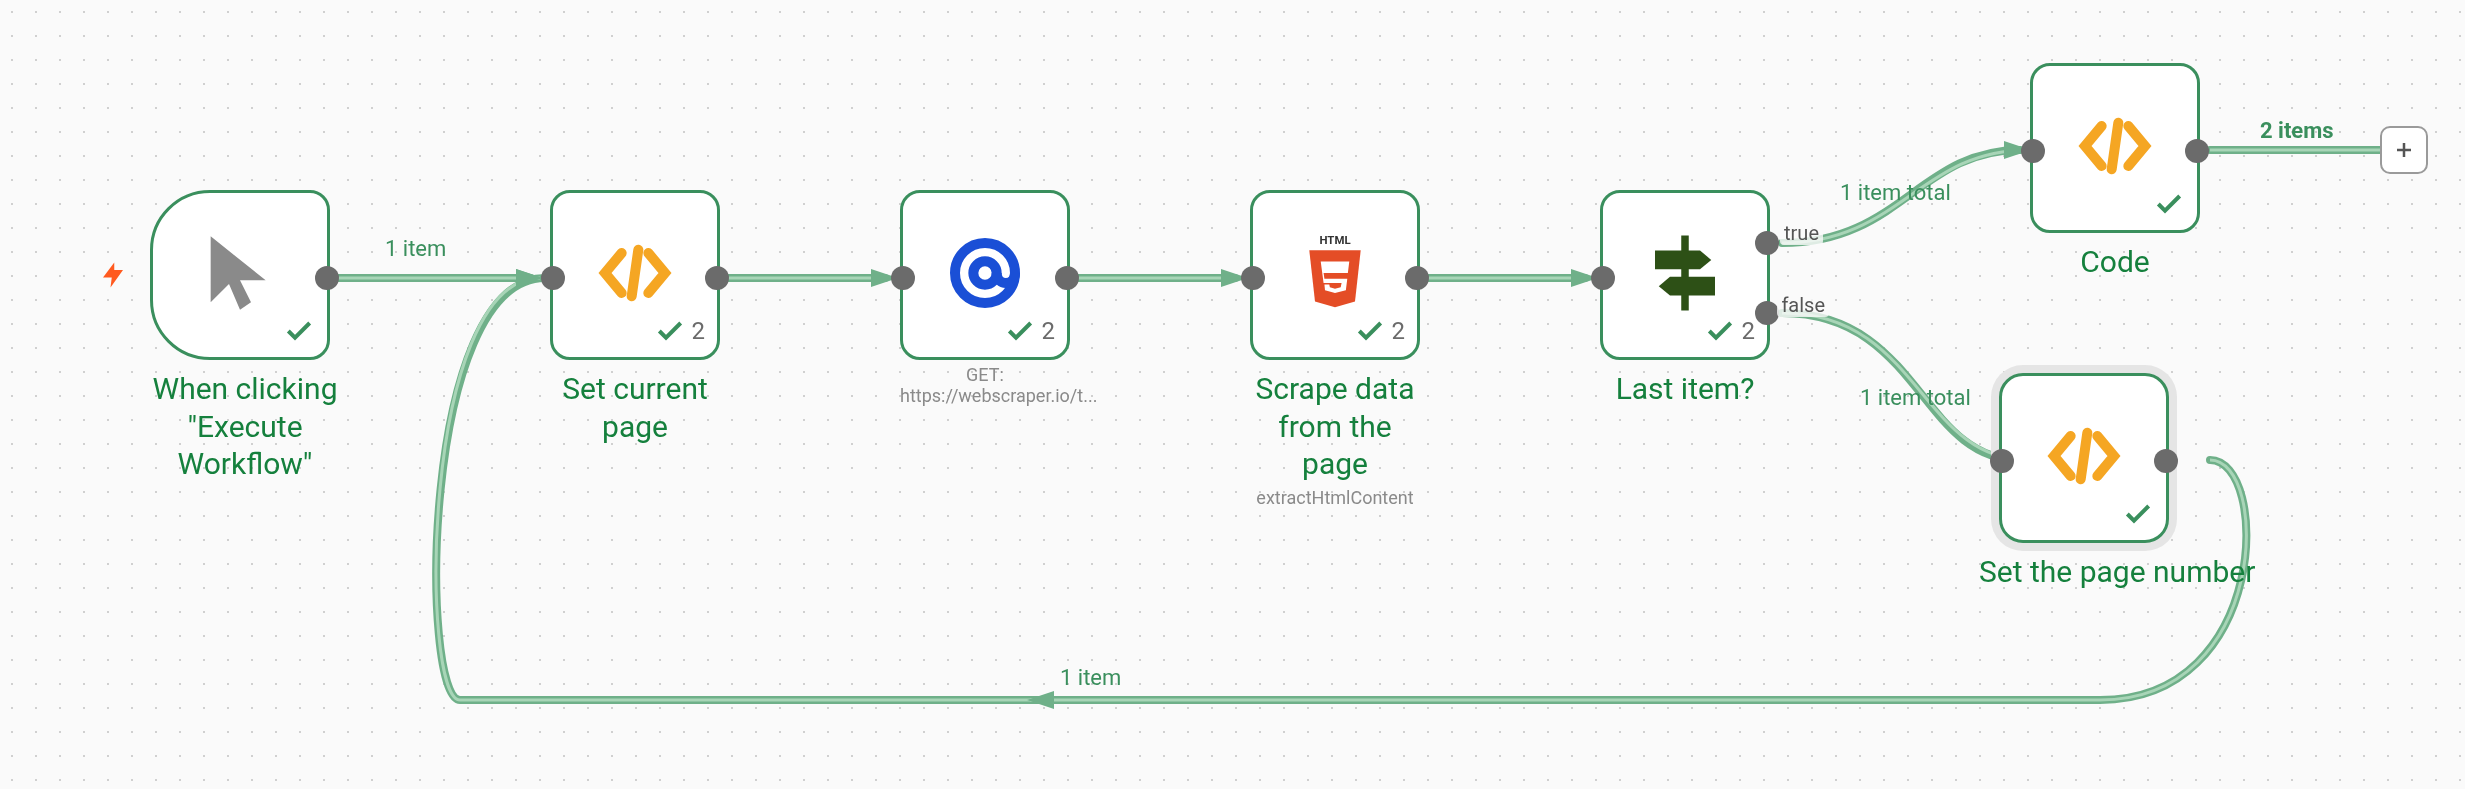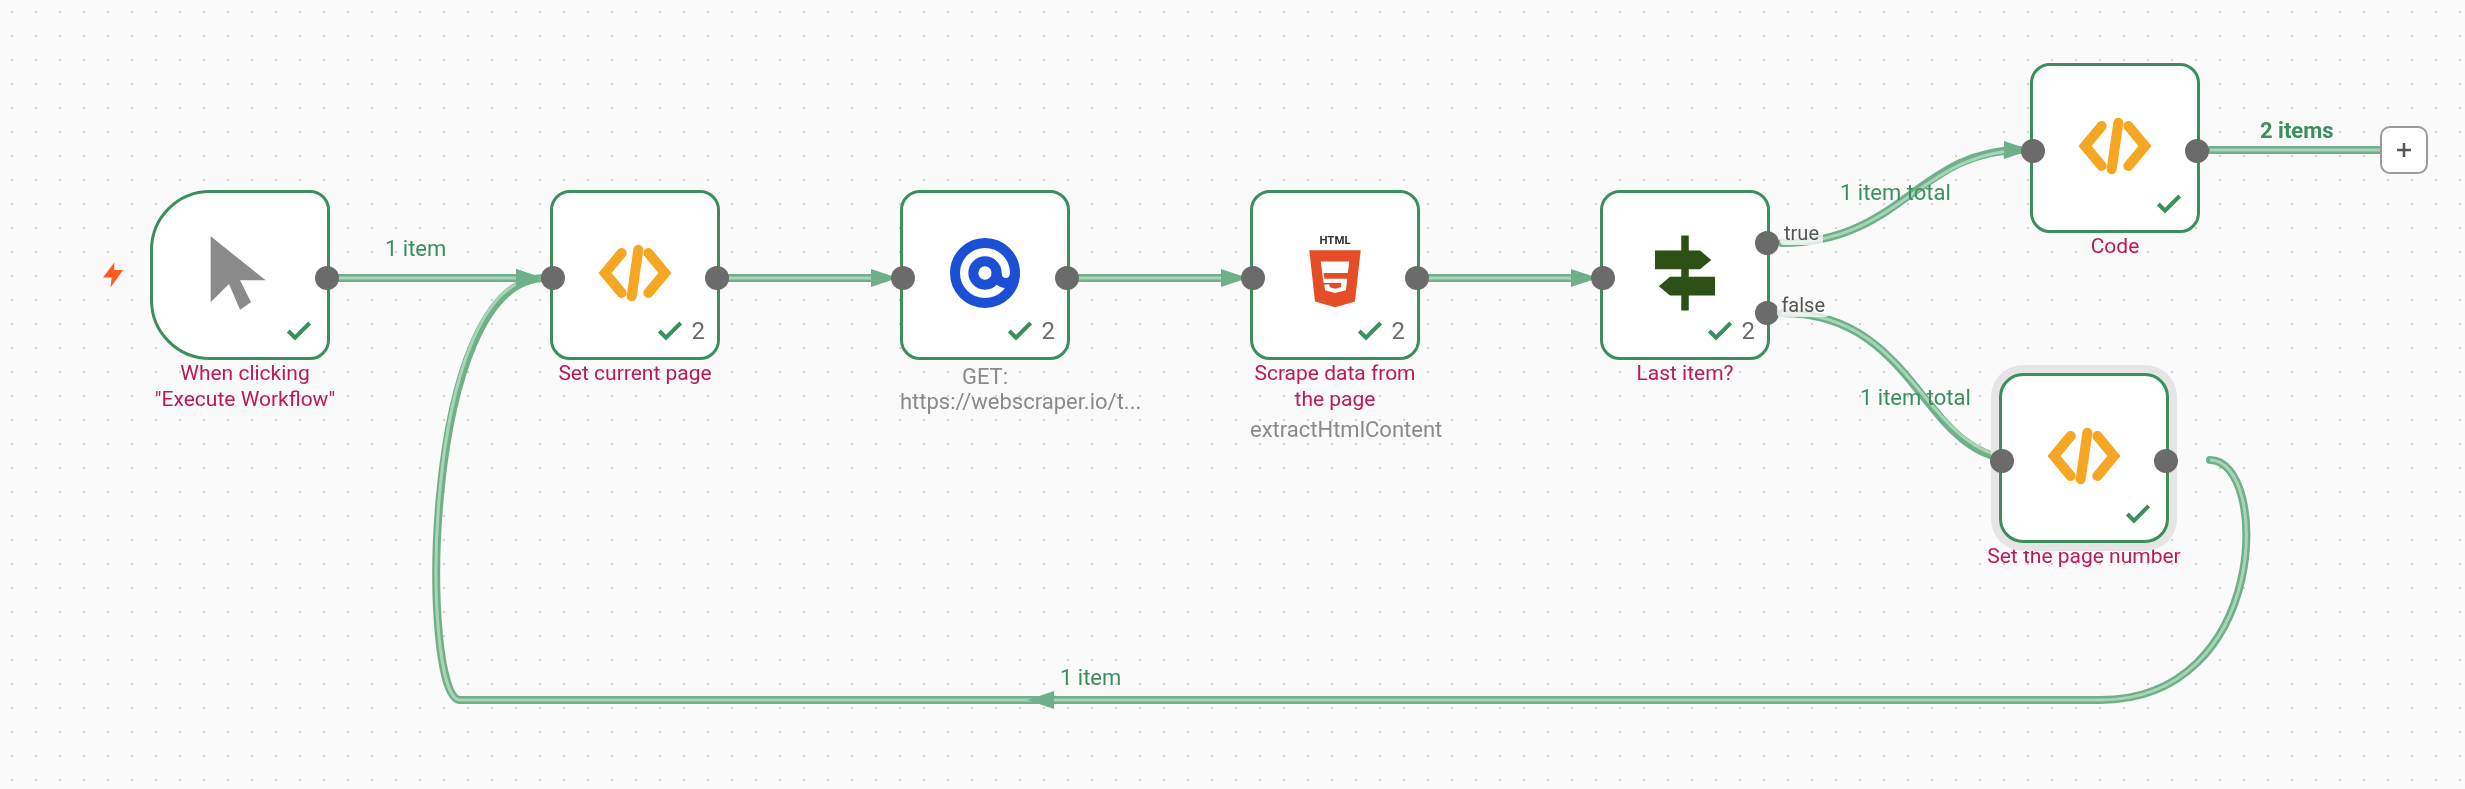--- a/index.html
+++ b/index.html
@@ -73,27 +73,27 @@
   .port-label {
     position: absolute;
     font-size: 20px;
     color: #555;
     background: rgba(250,250,250,0.8);
     padding: 0 4px;
     border-radius: 4px;
     margin-left: 42px;
   }
   .node .title {
-    margin-top: 0;
-    font-size: 21px;
-    color: #be185d;
+    margin-top: 10px;
+    font-size: 30px;
+    color: #15803d;
     line-height: 1.25;
   }
   .node .subtitle {
-    font-size: 22px;
+    font-size: 18px;
     color: #8a8a8a;
     margin-top: 4px;
   }
   .edge-label {
     position: absolute;
     font-size: 22px;
     color: #3a8f5d;
     background: rgba(250,250,250,0.0);
   }
   .bolt {

